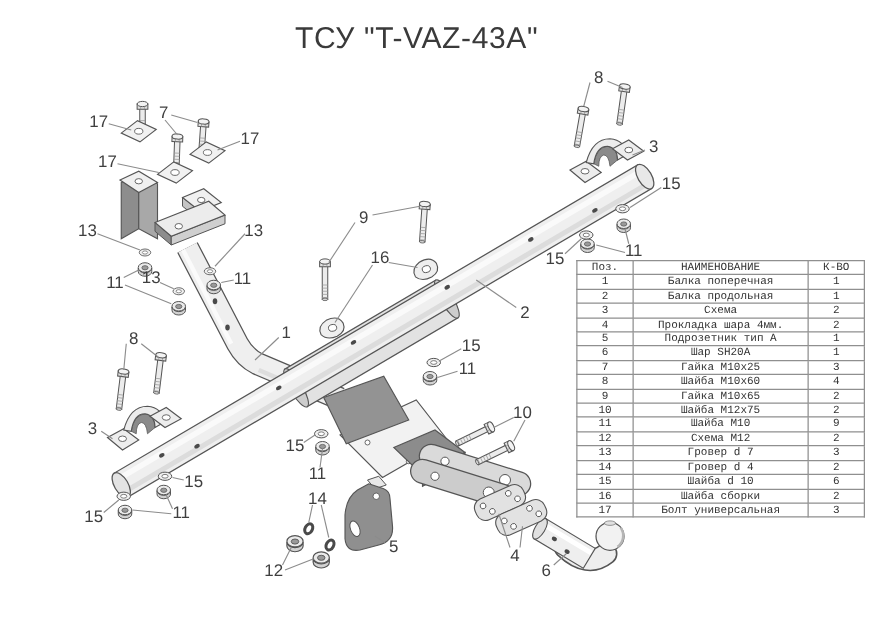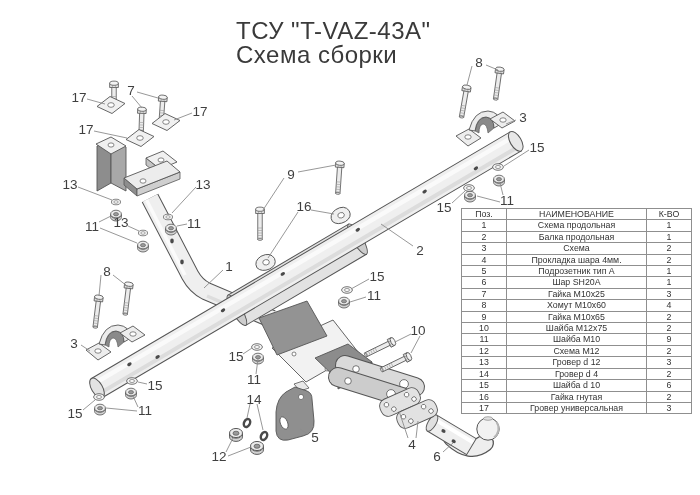--- a/index.html
+++ b/index.html
@@ -4,32 +4,31 @@
 <style>
   html,body{margin:0;padding:0;background:#fff;}
   .stage{position:relative;width:700px;height:495px;background:#ffffff;overflow:hidden;
          font-family:"Liberation Sans", sans-serif;}
   .title{position:absolute;left:236px;top:19px;font-size:24px;line-height:24px;
          color:#3a3a3a;letter-spacing:0.5px;white-space:nowrap;}
   svg.diagram{position:absolute;left:0;top:0;}
   table.ptable{position:absolute;left:461px;top:208px;width:231px;border-collapse:collapse;
          table-layout:fixed;color:#333;}
   .ptable th,.ptable td{border:1px solid #8f8f8f;padding:0;height:10.4px;line-height:10.4px;
-         font-size:8.8px;font-weight:normal;text-align:center;overflow:hidden;white-space:nowrap;}
+         font-size:8.8px;font-weight:normal;text-align:center;overflow:hidden;white-space:nowrap;font-family:Liberation Mono, monospace;}
   .c-pos{width:44px;} .c-name{width:139px;} .c-qty{width:44px;}
   .callout-text{font-size:13.5px;fill:#3f3f3f;}
 </style>
 </head>
 <body>
 
 <div class="stage">
 
   <div class="title">
     <div>ТСУ "T-VAZ-43A"</div>
-    <div>Схема сборки</div>
   </div>
 
   <svg class="diagram" width="700" height="495" viewBox="0 0 700 495">
     <defs>
       <g id="g-bolt">
         <rect x="-2.2" y="4.5" width="4.4" height="19" fill="#ececec" stroke="#555" stroke-width="0.8"></rect>
         <path d="M-2.2,14.5H2.2 M-2.2,17H2.2 M-2.2,19.5H2.2 M-2.2,22H2.2" stroke="#9a9a9a" stroke-width="0.6"></path>
         <ellipse cx="0" cy="23.5" rx="2.2" ry="1" fill="#d5d5d5" stroke="#555" stroke-width="0.6"></ellipse>
         <rect x="-4.3" y="1.2" width="8.6" height="4.2" fill="#e0e0e0" stroke="#555" stroke-width="0.8"></rect>
         <path d="M-1.5,1.6V5.4 M1.5,1.6V5.4" stroke="#8a8a8a" stroke-width="0.5"></path>
@@ -307,21 +306,21 @@
     <thead>
       <tr>
         <th class="c-pos">Поз.</th>
         <th class="c-name">НАИМЕНОВАНИЕ</th>
         <th class="c-qty">К-ВО</th>
       </tr>
     </thead>
     <tbody id="ptbody">
         <tr>
           <td>1</td>
-          <td>Схема продольная</td>
+          <td>Балка поперечная</td>
           <td>1</td>
         </tr>
         <tr>
           <td>2</td>
           <td>Балка продольная</td>
           <td>1</td>
         </tr>
         <tr>
           <td>3</td>
           <td>Схема</td>
@@ -342,21 +341,21 @@
           <td>Шар SH20A</td>
           <td>1</td>
         </tr>
         <tr>
           <td>7</td>
           <td>Гайка М10х25</td>
           <td>3</td>
         </tr>
         <tr>
           <td>8</td>
-          <td>Хомут М10х60</td>
+          <td>Шайба М10х60</td>
           <td>4</td>
         </tr>
         <tr>
           <td>9</td>
           <td>Гайка М10х65</td>
           <td>2</td>
         </tr>
         <tr>
           <td>10</td>
           <td>Шайба М12х75</td>
@@ -367,38 +366,38 @@
           <td>Шайба М10</td>
           <td>9</td>
         </tr>
         <tr>
           <td>12</td>
           <td>Схема М12</td>
           <td>2</td>
         </tr>
         <tr>
           <td>13</td>
-          <td>Гровер d 12</td>
+          <td>Гровер d 7</td>
           <td>3</td>
         </tr>
         <tr>
           <td>14</td>
           <td>Гровер d 4</td>
           <td>2</td>
         </tr>
         <tr>
           <td>15</td>
           <td>Шайба d 10</td>
           <td>6</td>
         </tr>
         <tr>
           <td>16</td>
-          <td>Гайка гнутая</td>
+          <td>Шайба сборки</td>
           <td>2</td>
         </tr>
         <tr>
           <td>17</td>
-          <td>Гровер универсальная</td>
+          <td>Болт универсальная</td>
           <td>3</td>
         </tr>
       </tbody>
   </table>
 </div>
 
 </body></html>

